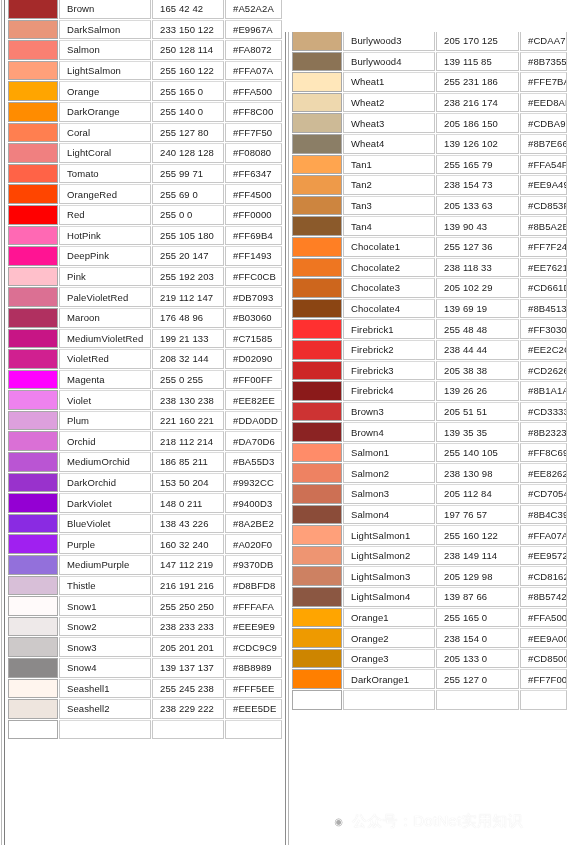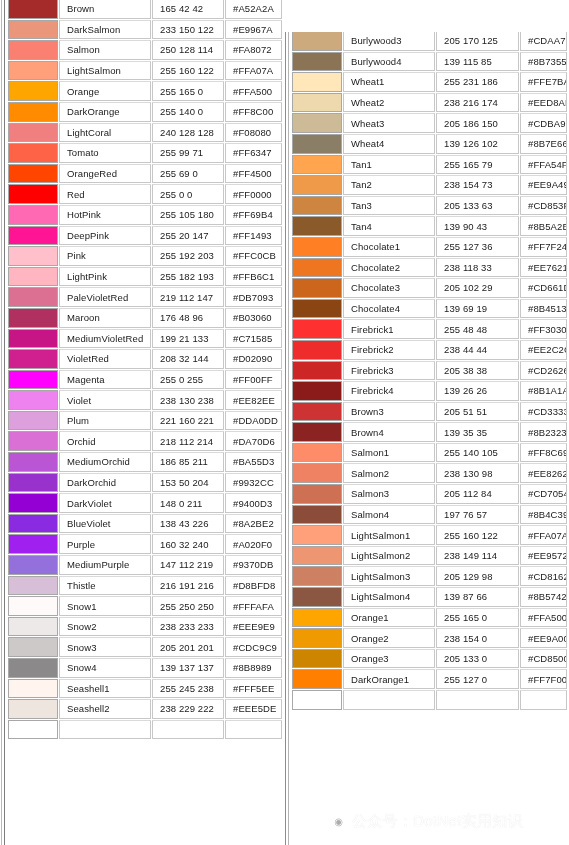--- a/index.html
+++ b/index.html
@@ -182,20 +182,28 @@
         <div class="row">
           <div class="cell c-swatch">
             <div class="swatch-fill" style="background: rgb(255, 140, 0);"></div>
           </div>
           <div class="cell c-name">DarkOrange</div>
           <div class="cell c-rgb">255 140 0</div>
           <div class="cell c-hex">#FF8C00</div>
         </div>
         <div class="row">
           <div class="cell c-swatch">
+            <div class="swatch-fill" style="background: rgb(255, 127, 80);"></div>
+          </div>
+          <div class="cell c-name">Coral</div>
+          <div class="cell c-rgb">255 127 80</div>
+          <div class="cell c-hex">#FF7F50</div>
+        </div>
+        <div class="row">
+          <div class="cell c-swatch">
             <div class="swatch-fill" style="background: rgb(240, 128, 128);"></div>
           </div>
           <div class="cell c-name">LightCoral</div>
           <div class="cell c-rgb">240 128 128</div>
           <div class="cell c-hex">#F08080</div>
         </div>
         <div class="row">
           <div class="cell c-swatch">
             <div class="swatch-fill" style="background: rgb(255, 99, 71);"></div>
           </div>
@@ -235,28 +243,20 @@
           <div class="cell c-rgb">255 20 147</div>
           <div class="cell c-hex">#FF1493</div>
         </div>
         <div class="row">
           <div class="cell c-swatch">
             <div class="swatch-fill" style="background: rgb(255, 192, 203);"></div>
           </div>
           <div class="cell c-name">Pink</div>
           <div class="cell c-rgb">255 192 203</div>
           <div class="cell c-hex">#FFC0CB</div>
-        </div>
-        <div class="row">
-          <div class="cell c-swatch">
-            <div class="swatch-fill" style="background: rgb(255, 182, 193);"></div>
-          </div>
-          <div class="cell c-name">LightPink</div>
-          <div class="cell c-rgb">255 182 193</div>
-          <div class="cell c-hex">#FFB6C1</div>
         </div>
         <div class="row">
           <div class="cell c-swatch">
             <div class="swatch-fill" style="background: rgb(219, 112, 147);"></div>
           </div>
           <div class="cell c-name">PaleVioletRed</div>
           <div class="cell c-rgb">219 112 147</div>
           <div class="cell c-hex">#DB7093</div>
         </div>
         <div class="row">

